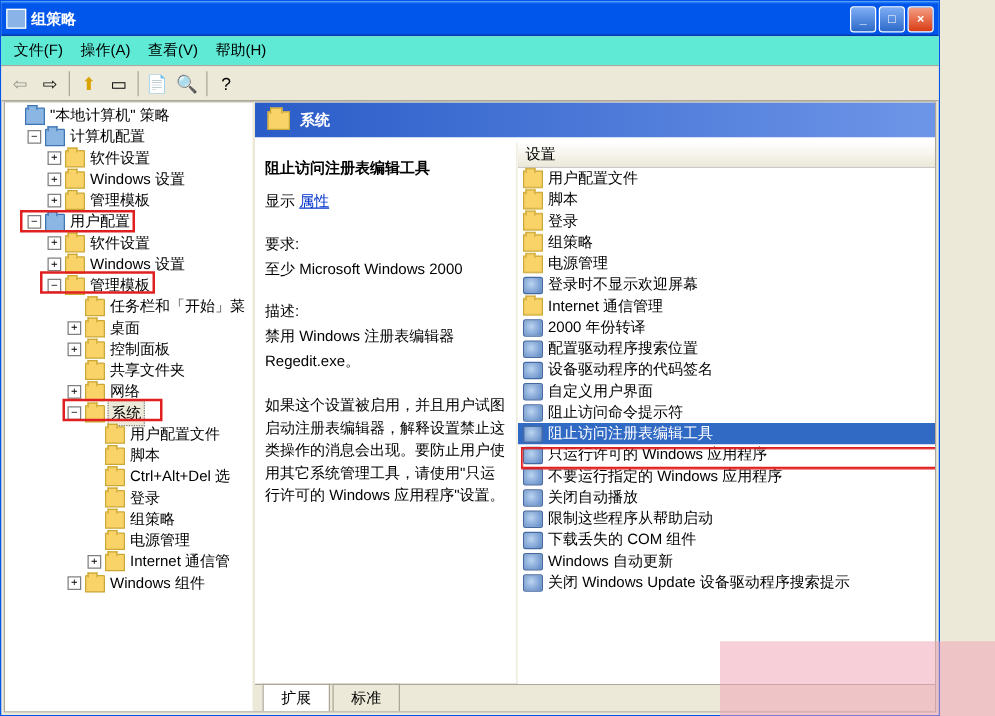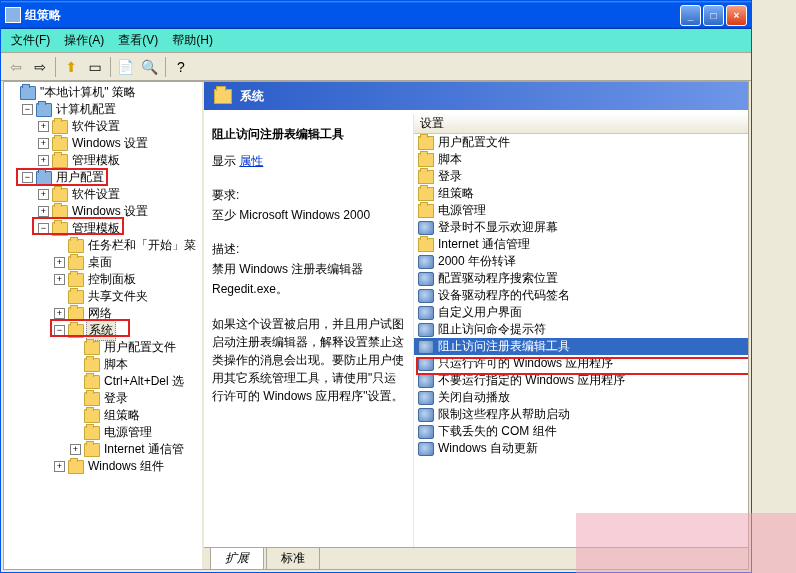--- a/index.html
+++ b/index.html
@@ -62,21 +62,21 @@
 .list-row { height: 17px; display: flex; align-items: center; padding: 0 4px; white-space: nowrap; }
 .list-row.selected { background: #316ac5; color: #fff; }
 .li-icon { width: 16px; height: 14px; margin-right: 4px; flex-shrink: 0; }
 .li-folder { background: #f9d368; border: 1px solid #c9a835; position: relative; }
 .li-folder::before { content:""; position:absolute; top:-3px; left:1px; width:6px; height:3px; background:#f9d368; border:1px solid #c9a835; border-bottom:none; }
 .li-setting { background: radial-gradient(circle at 40% 40%, #bcd4f0, #5a86c4); border: 1px solid #456aa1; border-radius: 2px; }
 .hl-red-list { position: absolute; border: 2px solid #e02020; pointer-events: none; }
 
 .tabs { height: 22px; border-top: 1px solid #aca899; display: flex; align-items: flex-end; padding-left: 6px; background: #ece9d8; }
 .tab { padding: 2px 14px; border: 1px solid #aca899; border-bottom: none; background: #ece9d8; margin-right: 2px; }
-.tab.active { background: #fff; font-style: italic; }
+.tab.active { background: #fff; }
 
 .watermark { position: absolute; right: 0; bottom: 0; width: 220px; height: 60px; background: rgba(240,160,180,0.5); }
 </style>
 </head>
 <body>
 
 <div class="window">
 
   <div class="titlebar">
     <div class="icon"></div>
@@ -343,20 +343,24 @@
                 <span>限制这些程序从帮助启动</span>
               </div>
               <div class="list-row">
                 <span class="li-icon li-setting"></span>
                 <span>下载丢失的 COM 组件</span>
               </div>
               <div class="list-row">
                 <span class="li-icon li-setting"></span>
                 <span>Windows 自动更新</span>
               </div>
+              <div class="list-row">
+                <span class="li-icon li-setting"></span>
+                <span>关闭 Windows Update 设备驱动程序搜索提示</span>
+              </div>
             </div>
           <div class="hl-red-list" style="top:243px; left:2px; width:350px; height:18px;"></div>
         </div>
 
       </div>
 
       <div class="tabs">
         <div class="tab active">扩展</div>
         <div class="tab">标准</div>
       </div>

